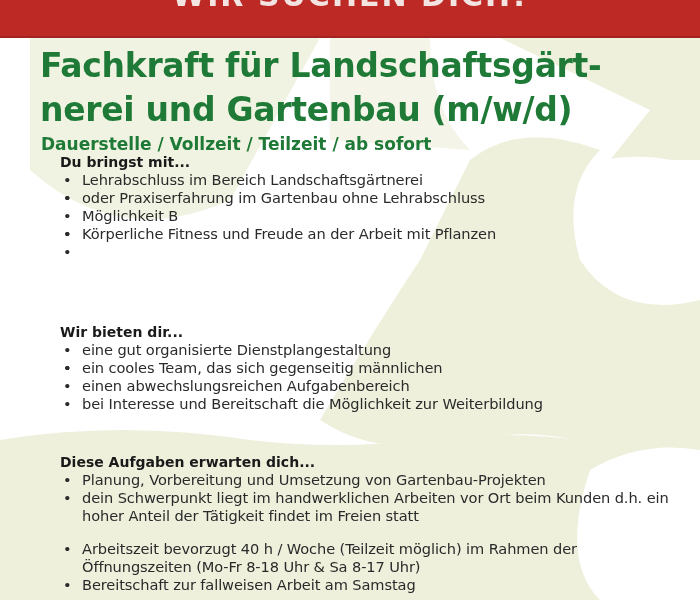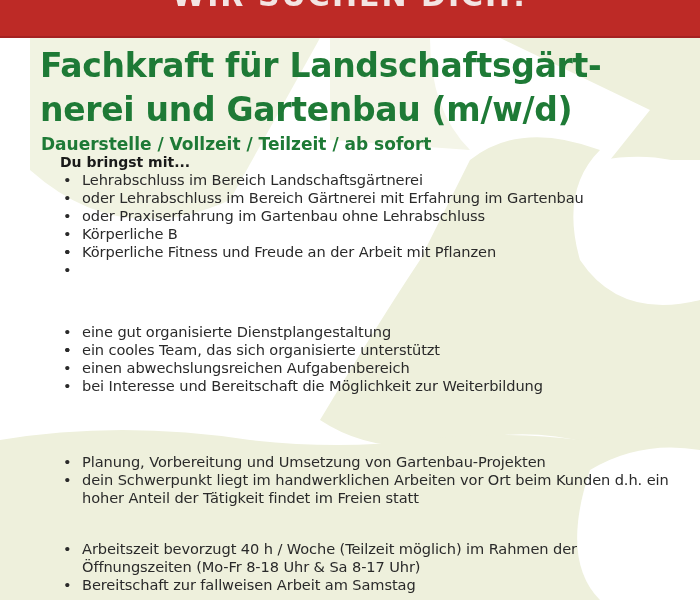--- a/index.html
+++ b/index.html
@@ -67,40 +67,42 @@
   <div class="title">
     <div>Fachkraft für Landschaftsgärt-</div>
     <div>nerei und Gartenbau (m/w/d)</div>
   </div>
   <div class="subtitle">Dauerstelle / Vollzeit / Teilzeit / ab sofort</div>
 
   <div class="section s1">
     <h3>Du bringst mit...</h3>
     <ul>
       <li><span class="bullet">•</span><span>Lehrabschluss im Bereich Landschaftsgärtnerei</span></li>
-      <li><span class="bullet">•</span><span>oder Lehrabschluss im Bereich Gärtnerei mit Erfahrung im Gartenbau</span></li>
+      <li><span class="bullet">•</span></li>
       <li><span class="bullet">•</span><span>oder Praxiserfahrung im Gartenbau ohne Lehrabschluss</span></li>
-      <li><span class="bullet">•</span><span>Körperliche B</span></li>
+      <li><span class="bullet">•</span><span>Möglichkeit B</span></li>
       <li><span class="bullet">•</span></li>
       <li><span class="bullet">•</span><span>Körperliche Fitness und Freude an der Arbeit mit Pflanzen</span></li>
       <li><span class="bullet">•</span></li>
     </ul>
   </div>
 
   <div class="section s2">
+    <h3>Wir bieten dir...</h3>
     <ul>
       <li><span class="bullet">•</span><span>eine gut organisierte Dienstplangestaltung</span></li>
       <li><span class="bullet">•</span></li>
-      <li><span class="bullet">•</span><span>ein cooles Team, das sich organisierte unterstützt</span></li>
+      <li><span class="bullet">•</span><span>ein cooles Team, das sich gegenseitig männlichen</span></li>
       <li><span class="bullet">•</span><span>einen abwechslungsreichen Aufgabenbereich</span></li>
       <li><span class="bullet">•</span><span>bei Interesse und Bereitschaft die Möglichkeit zur Weiterbildung</span></li>
     </ul>
   </div>
 
   <div class="section s3">
+    <h3>Diese Aufgaben erwarten dich...</h3>
     <ul>
       <li><span class="bullet">•</span><span>Planung, Vorbereitung und Umsetzung von Gartenbau-Projekten</span></li>
       <li style="width:590px"><span class="bullet">•</span><span>dein Schwerpunkt liegt im handwerklichen Arbeiten vor Ort beim Kunden d.h. ein hoher Anteil der Tätigkeit findet im Freien statt</span></li>
     </ul>
   </div>
 
   <div class="section s4">
     <ul>
       <li style="width:540px"><span class="bullet">•</span><span>Arbeitszeit bevorzugt 40 h / Woche (Teilzeit möglich) im Rahmen der Öffnungszeiten (Mo-Fr 8-18 Uhr &amp; Sa 8-17 Uhr)</span></li>
       <li><span class="bullet">•</span><span>Bereitschaft zur fallweisen Arbeit am Samstag</span></li>

